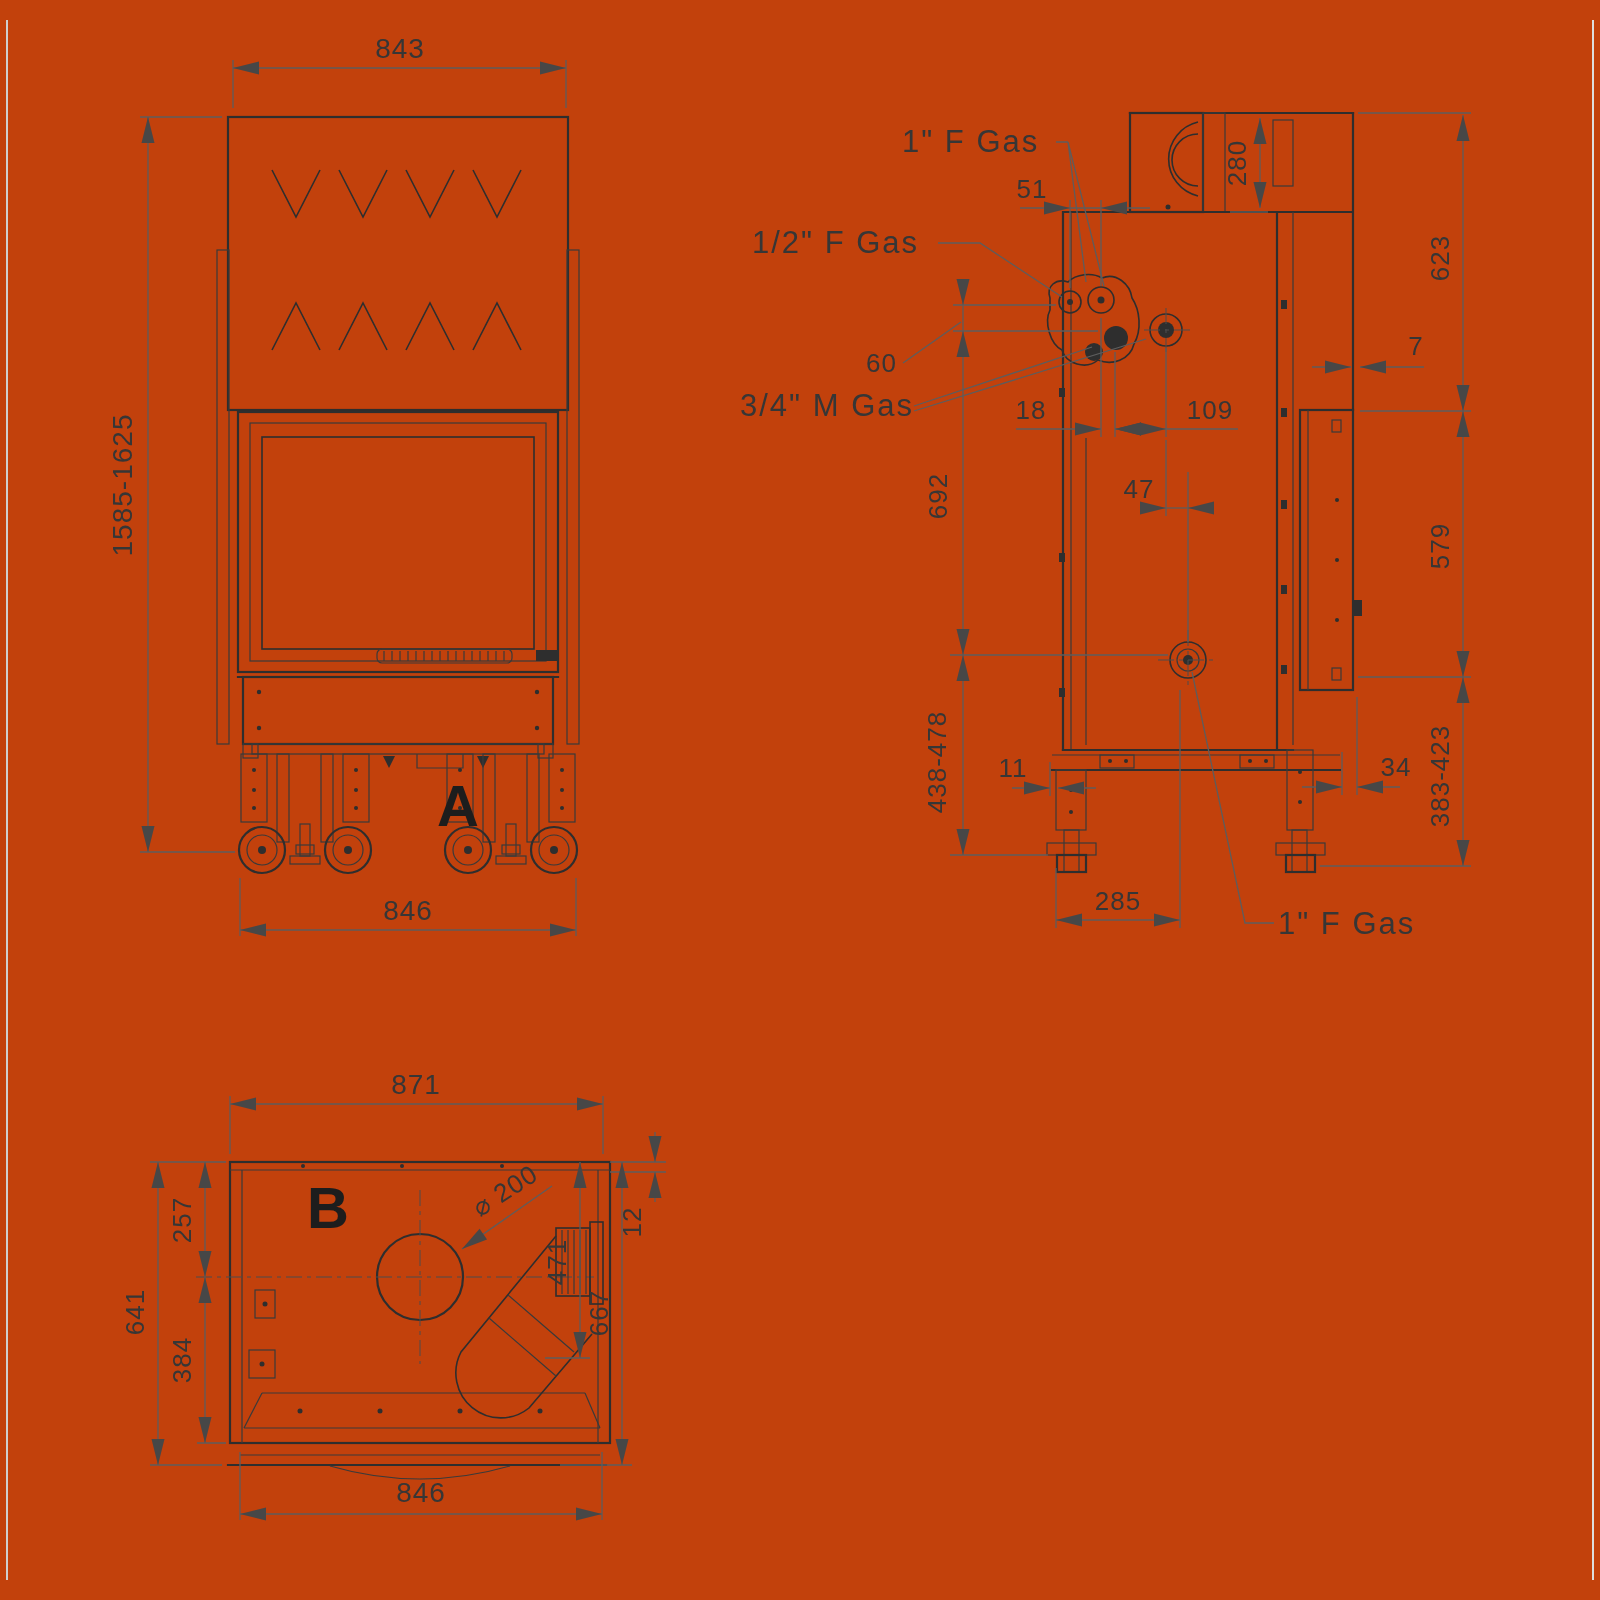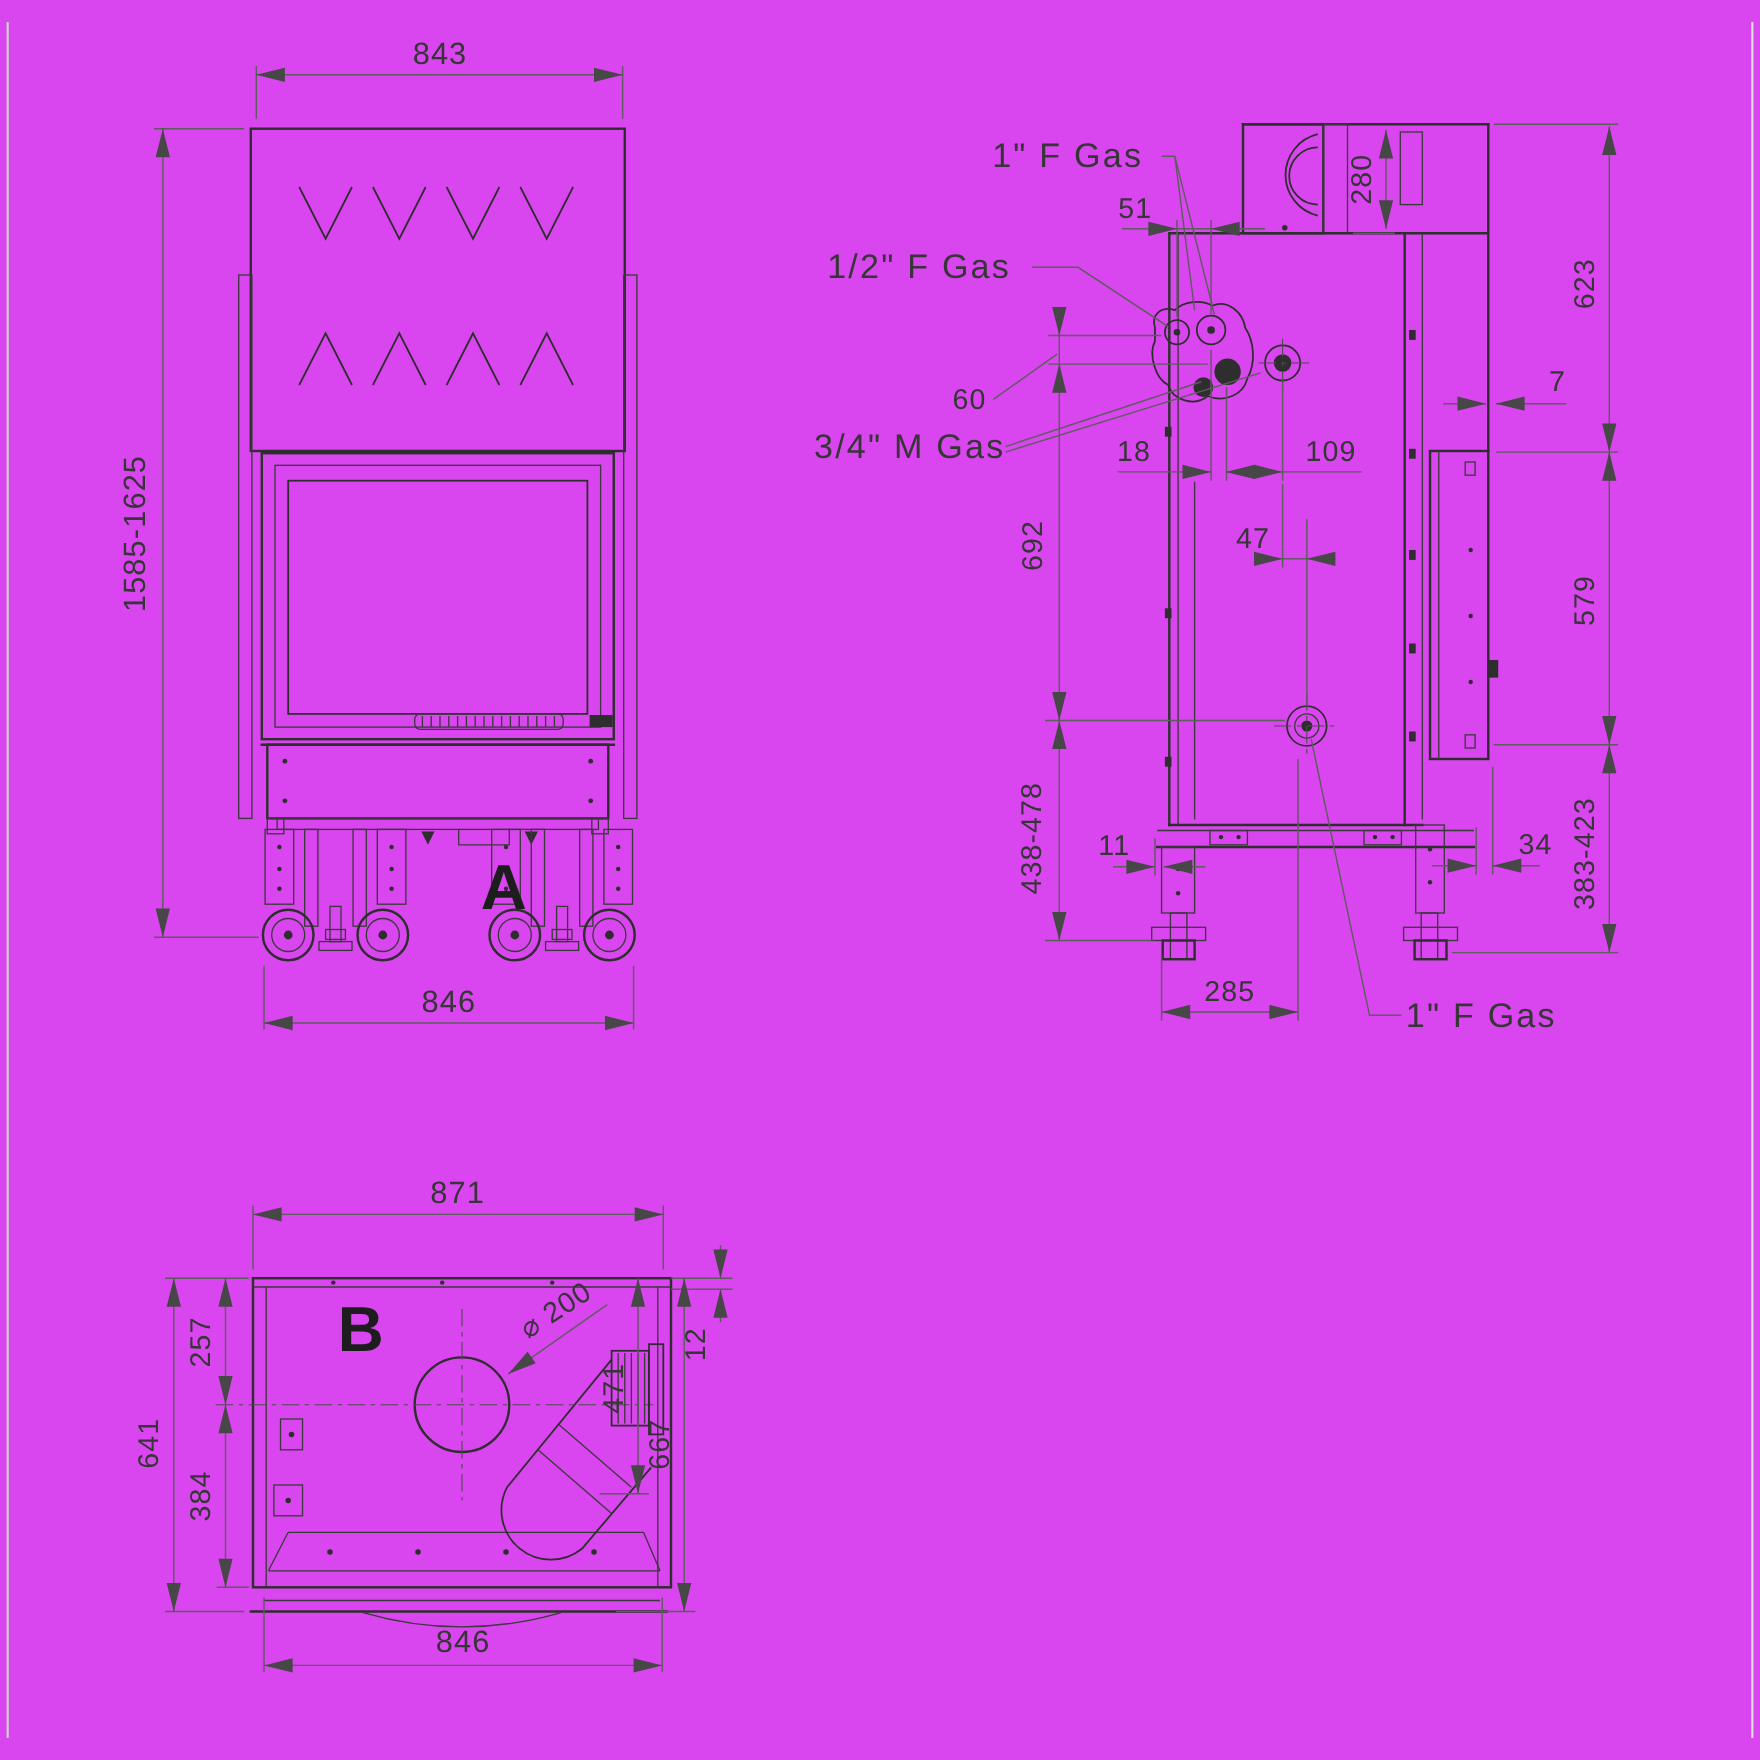--- a/index.html
+++ b/index.html
@@ -1,16 +1,16 @@
 <!DOCTYPE html>
 <html><head>
 <meta charset="utf-8">
 <style>
   html,body{margin:0;padding:0;background:#ffffff;}
-  .stage{position:relative;width:1600px;height:1600px;background:#d946ef;overflow:hidden;}
+  .stage{position:relative;width:1600px;height:1600px;background:#c2410c;overflow:hidden;}
   svg{display:block;}
   svg text{font-family:"Liberation Sans","DejaVu Sans",sans-serif;fill:#363636;}
   .t26{font-size:26px;letter-spacing:1px;}
   .t28{font-size:28px;letter-spacing:1px;}
   .t30{font-size:31px;letter-spacing:2px;}
   .big{font-size:58px;font-weight:bold;fill:#1d1d1d;}
   .o2{stroke:#2e2e2e;stroke-width:2.2;fill:none;stroke-linecap:square;}
   .o15{stroke:#2e2e2e;stroke-width:1.6;fill:none;}
   .o1{stroke:#3a3a3a;stroke-width:1.2;fill:none;}
   .dim{stroke:#5d5d5d;stroke-width:1.3;fill:none;}

